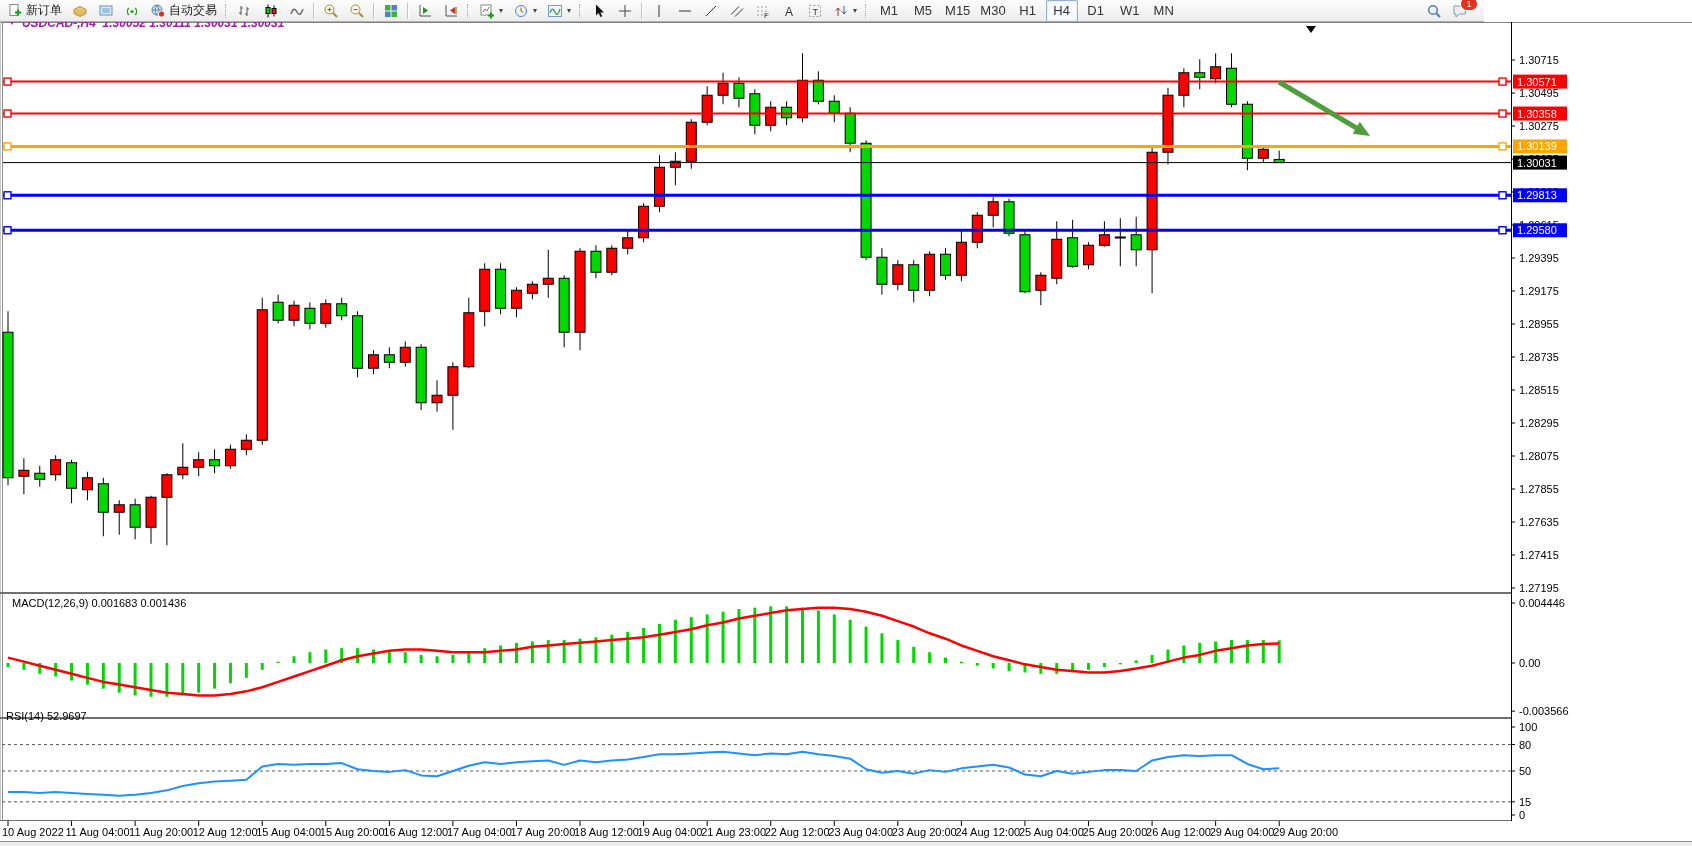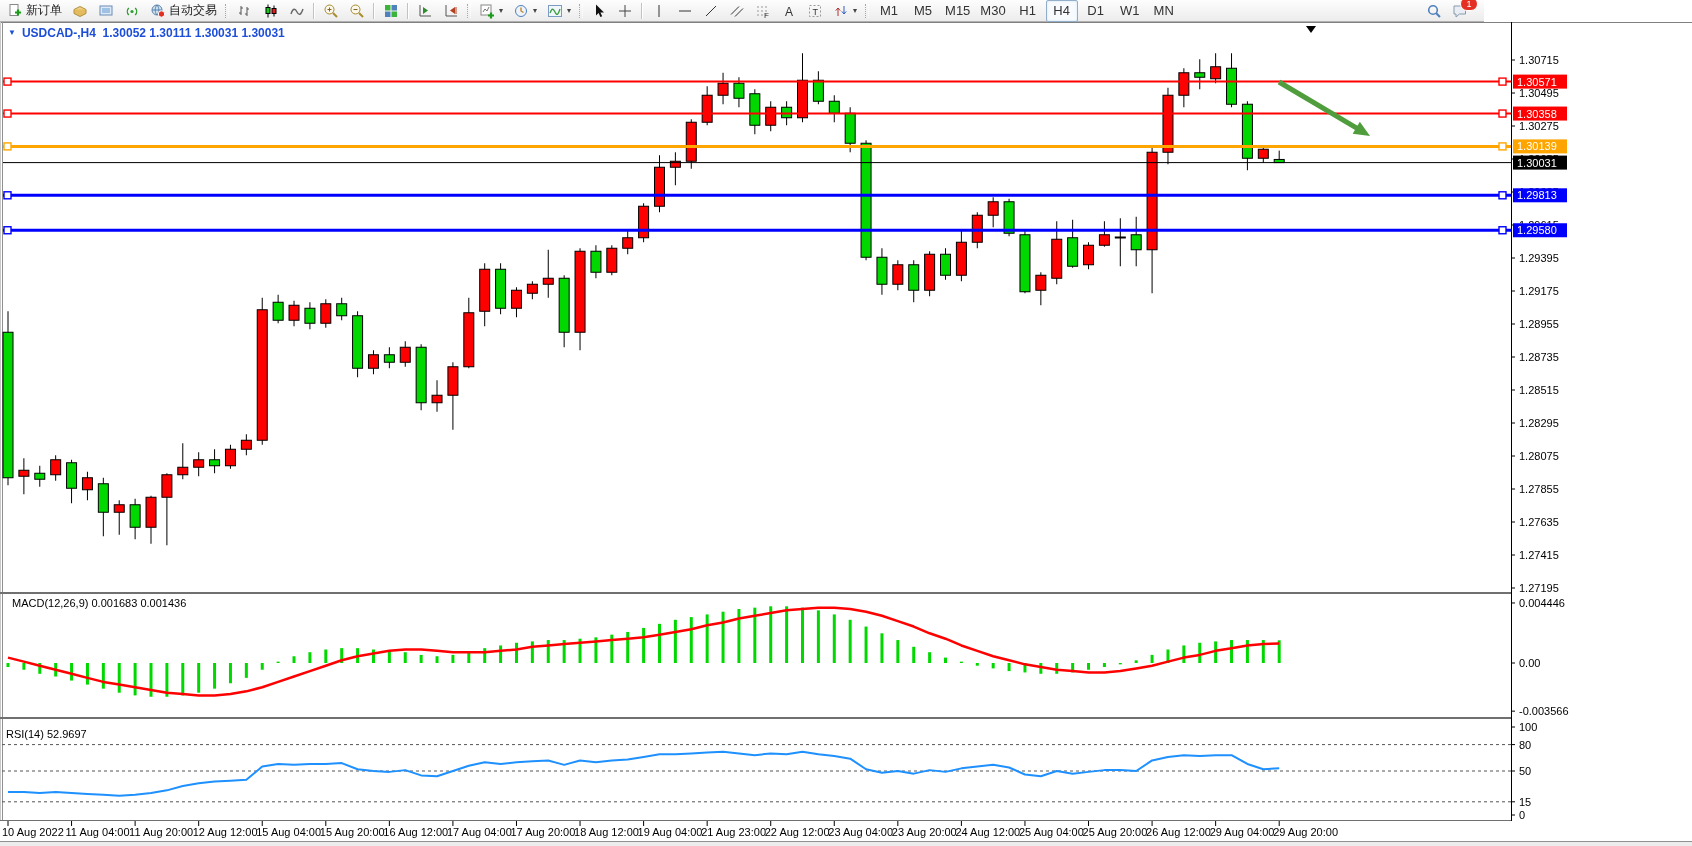--- a/index.html
+++ b/index.html
@@ -13,24 +13,24 @@
   .tb .ic{width:16px;height:16px;display:inline-block;}
   .tb .ic svg{display:block;}
   .caret{font-size:8px;color:#444;margin-left:1px;}
   .tf{font-size:13px;color:#333;min-width:24px;justify-content:center;}
   .sep{width:1px;height:16px;background:#c2c2c2;border-right:1px solid #fff;margin:0 3px;}
   .grip{width:2px;height:14px;border-left:1px dotted #a8a8a8;border-right:1px dotted #fff;margin:0 3px;}
   #tb-right{margin-left:auto;display:flex;align-items:center;}
   #chat-wrap{position:relative;margin-right:10px;}
   #chat-badge{position:absolute;top:-4px;right:-7px;background:#e33022;color:#fff;border-radius:8px;
     min-width:12px;height:12px;font-size:9px;line-height:12px;text-align:center;padding:0 2px;border:1px solid #fff;}
-  #chart-title{position:absolute;left:8px;top:26px;font-size:12px;font-weight:600;color:#1d4ed8;z-index:4;}
+  #chart-title{position:absolute;left:8px;top:16px;font-size:12px;font-weight:600;color:#a21caf;z-index:4;font-style:italic;}
   #chart-title .dd{font-size:8px;vertical-align:2px;margin-right:6px;}
   #macd-label{position:absolute;left:12px;top:597px;font-size:11px;color:#000;z-index:4;}
-  #rsi-label{position:absolute;left:6px;top:728px;font-size:11px;color:#000;z-index:4;}
+  #rsi-label{position:absolute;left:6px;top:710px;font-size:11px;color:#000;z-index:4;}
   #chart-svg{position:absolute;left:0;top:0;z-index:1;}
 </style>
 </head>
 <body>
 
 <div id="toolbar">
     <span class="tb">
       <span class="ic">
         <svg width="16" height="16" viewBox="0 0 16 16">
           <rect x="3" y="1.5" width="8" height="11" fill="#fff" stroke="#888"></rect>

